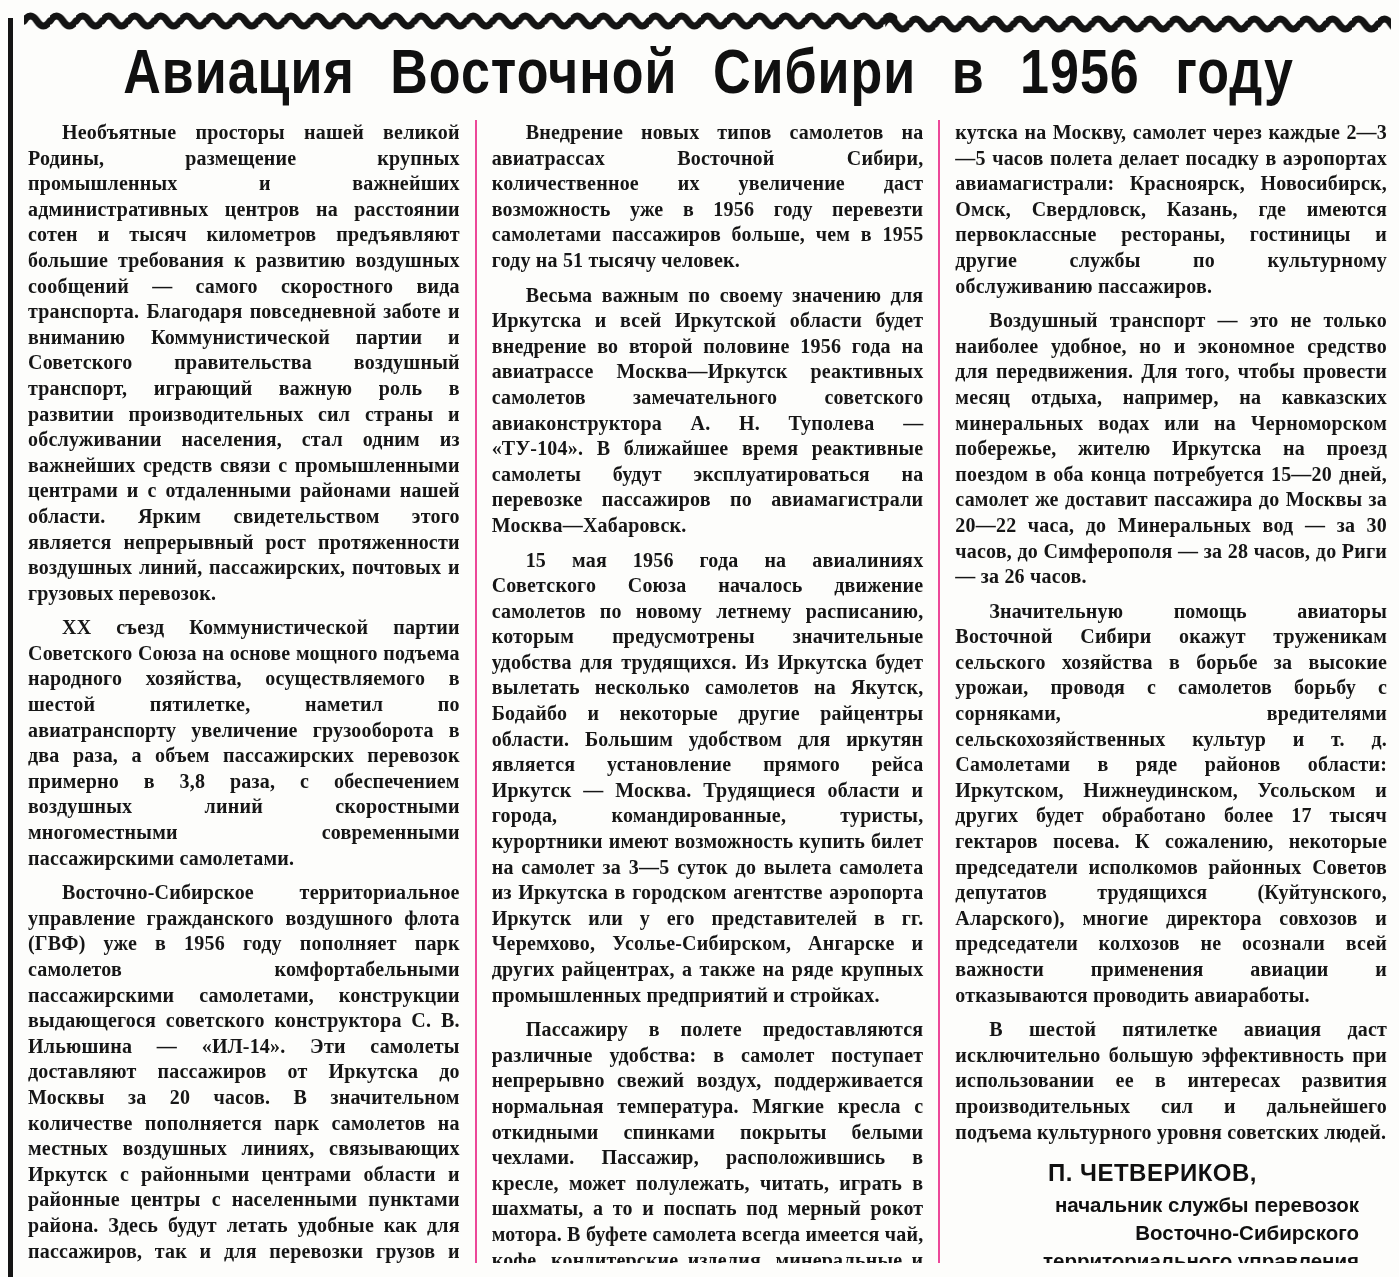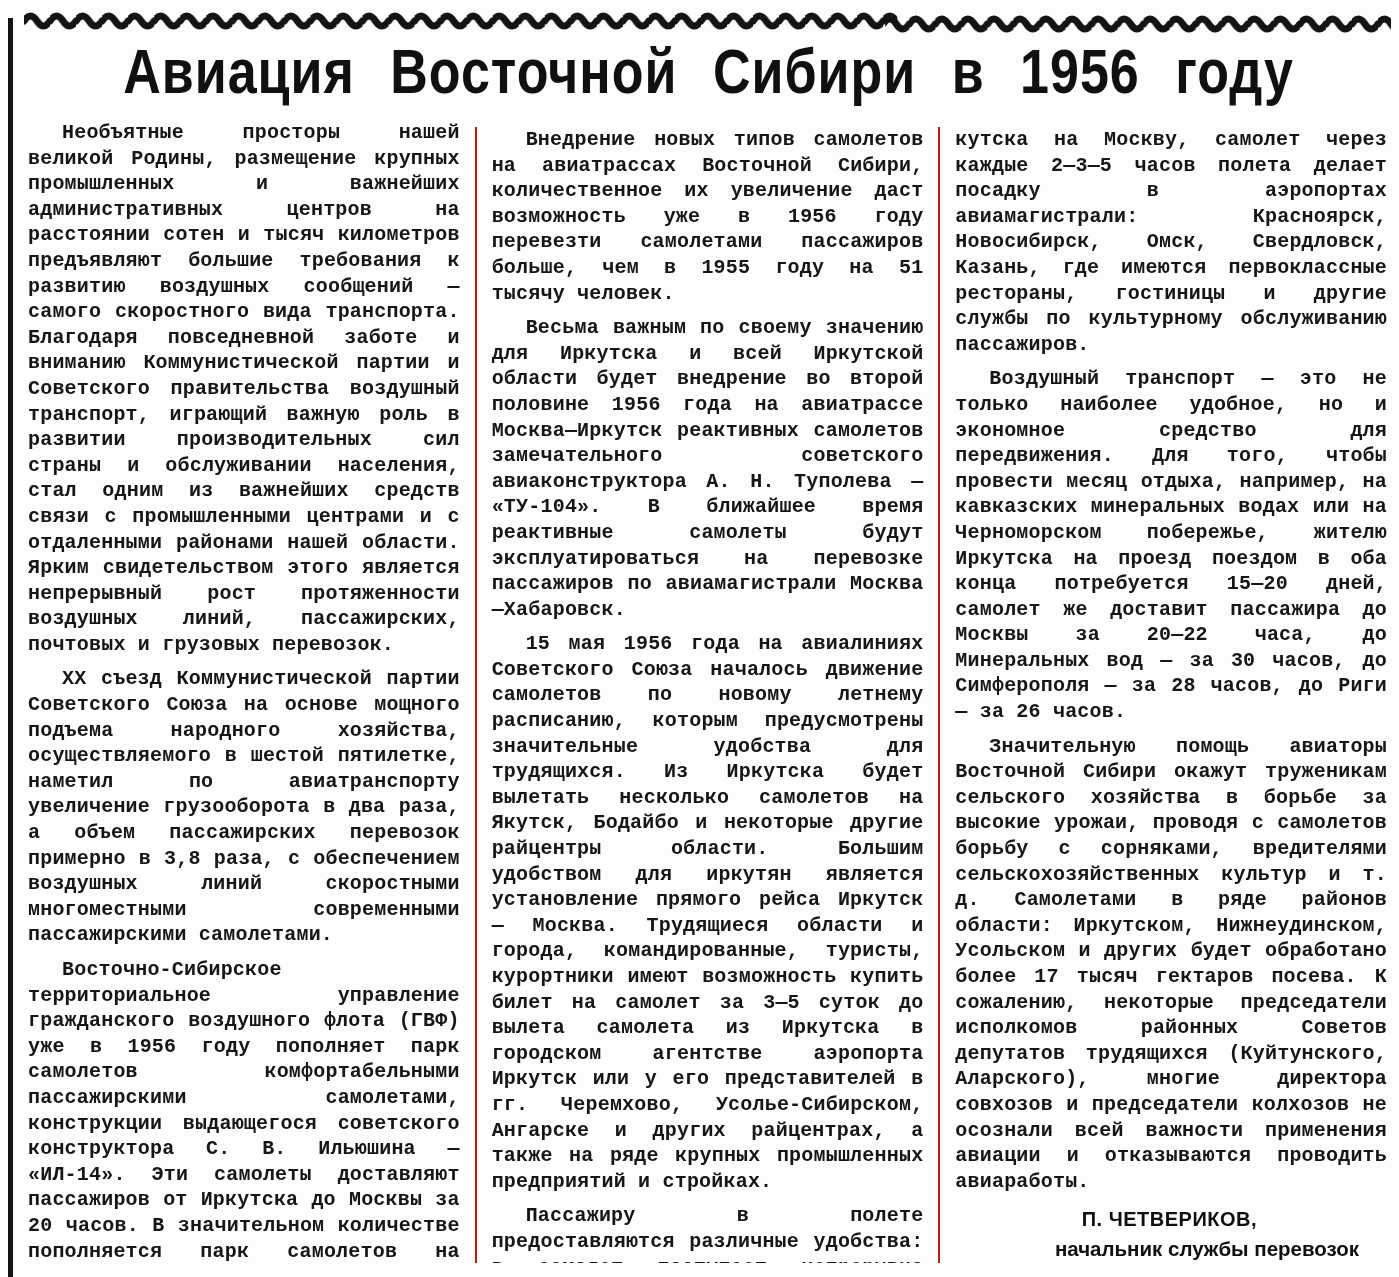--- a/index.html
+++ b/index.html
@@ -41,38 +41,38 @@
     position:absolute;left:26px;right:10px;top:120px;bottom:14px;
     display:flex;
   }
   .col{
     flex:1 1 0;
     padding:0 15px;
     overflow:hidden;
   }
   .col:first-child{padding-left:2px;}
   .col:last-child{padding-right:2px;}
-  .col + .col{border-left:2px solid #b91c1c;margin-top:7px;}
+  .col + .col{border-left:2px solid #ec4899;}
   .col p.para{
     margin:0 0 9px 0;
-    font-family:Liberation Mono, monospace;
+    font-family:Liberation Serif, serif;
     font-weight:700;
     font-size:20px;
     line-height:1.28;
     text-align:justify;
     text-indent:34px;
     letter-spacing:.2px;
   }
   .col p.para.no-indent{text-indent:0;}
   
   .signature{margin-top:14px;}
   .sig-name{
     font-family:"Liberation Sans", sans-serif;
     font-weight:700;
-    font-size:20px;
+    font-size:24px;
     text-align:right;
     padding-right:130px;
     margin:0 0 4px 0;
     letter-spacing:.5px;
     color:#101010;
   }
   .sig-role{
     font-family:"Liberation Sans", sans-serif;
     font-weight:700;
     font-size:20.5px;
@@ -112,18 +112,19 @@
       <p class="para">Внедрение новых типов самолетов на авиатрассах Восточной Сибири, количественное их увеличение даст возможность уже в 1956 году перевезти самолетами пассажиров больше, чем в 1955 году на 51 тысячу человек.</p>
       <p class="para">Весьма важным по своему значению для Иркутска и всей Иркутской области будет внедрение во второй половине 1956 года на авиатрассе Москва—Иркутск реактивных самолетов замечательного советского авиаконструктора А. Н. Туполева — «ТУ-104». В ближайшее время реактивные самолеты будут эксплуатироваться на перевозке пассажиров по авиамагистрали Москва—Хабаровск.</p>
       <p class="para">15 мая 1956 года на авиалиниях Советского Союза началось движение самолетов по новому летнему расписанию, которым предусмотрены значительные удобства для трудящихся. Из Иркутска будет вылетать несколько самолетов на Якутск, Бодайбо и некоторые другие райцентры области. Большим удобством для иркутян является установление прямого рейса Иркутск — Москва. Трудящиеся области и города, командированные, туристы, курортники имеют возможность купить билет на самолет за 3—5 суток до вылета самолета из Иркутска в городском агентстве аэропорта Иркутск или у его представителей в гг. Черемхово, Усолье-Сибирском, Ангарске и других райцентрах, а также на ряде крупных промышленных предприятий и стройках.</p>
       <p class="para">Пассажиру в полете предоставляются различные удобства: в самолет поступает непрерывно свежий воздух, поддерживается нормальная температура. Мягкие кресла с откидными спинками покрыты белыми чехлами. Пассажир, расположившись в кресле, может полулежать, читать, играть в шахматы, а то и поспать под мерный рокот мотора. В буфете самолета всегда имеется чай, кофе, кондитерские изделия, минеральные и фруктовые воды. Вылетая из Ир-</p>
     </div>
   <div class="col">
 
     <p class="para no-indent">кутска на Москву, самолет через каждые 2—3—5 часов полета делает посадку в аэропортах авиамагистрали: Красноярск, Новосибирск, Омск, Свердловск, Казань, где имеются первоклассные рестораны, гостиницы и другие службы по культурному обслуживанию пассажиров.</p>
       <p class="para">Воздушный транспорт — это не только наиболее удобное, но и экономное средство для передвижения. Для того, чтобы провести месяц отдыха, например, на кавказских минеральных водах или на Черноморском побережье, жителю Иркутска на проезд поездом в оба конца потребуется 15—20 дней, самолет же доставит пассажира до Москвы за 20—22 часа, до Минеральных вод — за 30 часов, до Симферополя — за 28 часов, до Риги — за 26 часов.</p>
       <p class="para">Значительную помощь авиаторы Восточной Сибири окажут труженикам сельского хозяйства в борьбе за высокие урожаи, проводя с самолетов борьбу с сорняками, вредителями сельскохозяйственных культур и т. д. Самолетами в ряде районов области: Иркутском, Нижнеудинском, Усольском и других будет обработано более 17 тысяч гектаров посева. К сожалению, некоторые председатели исполкомов районных Советов депутатов трудящихся (Куйтунского, Аларского), многие директора совхозов и председатели колхозов не осознали всей важности применения авиации и отказываются проводить авиаработы.</p>
+      <p class="para">В шестой пятилетке авиация даст исключительно большую эффективность при использовании ее в интересах развития производительных сил и дальнейшего подъема культурного уровня советских людей.</p>
       <div class="signature">
       <p class="sig-name">П. ЧЕТВЕРИКОВ,</p>
       <p class="sig-role">начальник службы перевозок Восточно-Сибирского территориального управления гражданского воздушного флота.</p>
     </div>
   </div>
 </div>
 
 </body></html>

